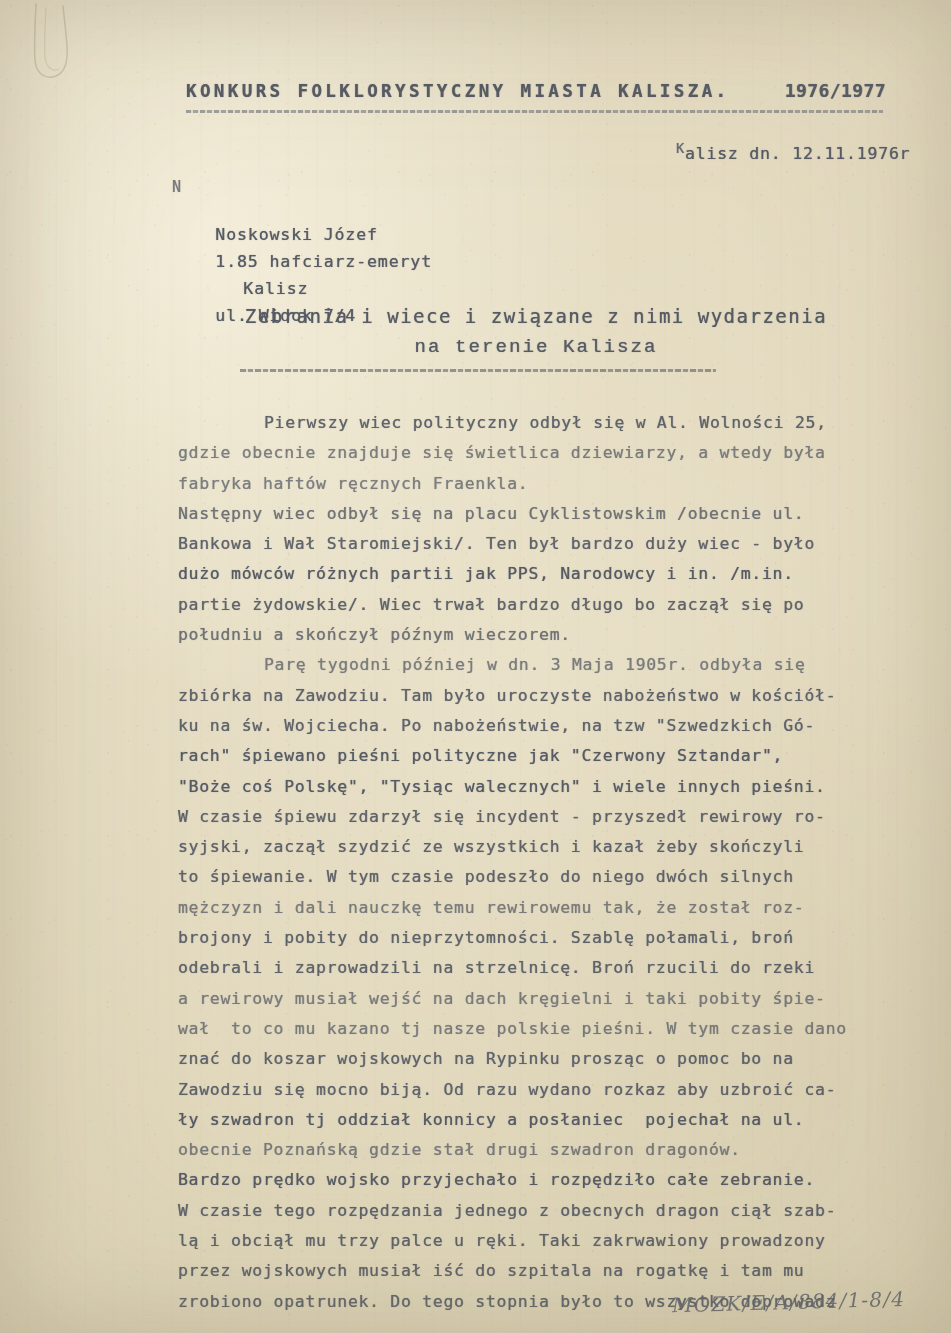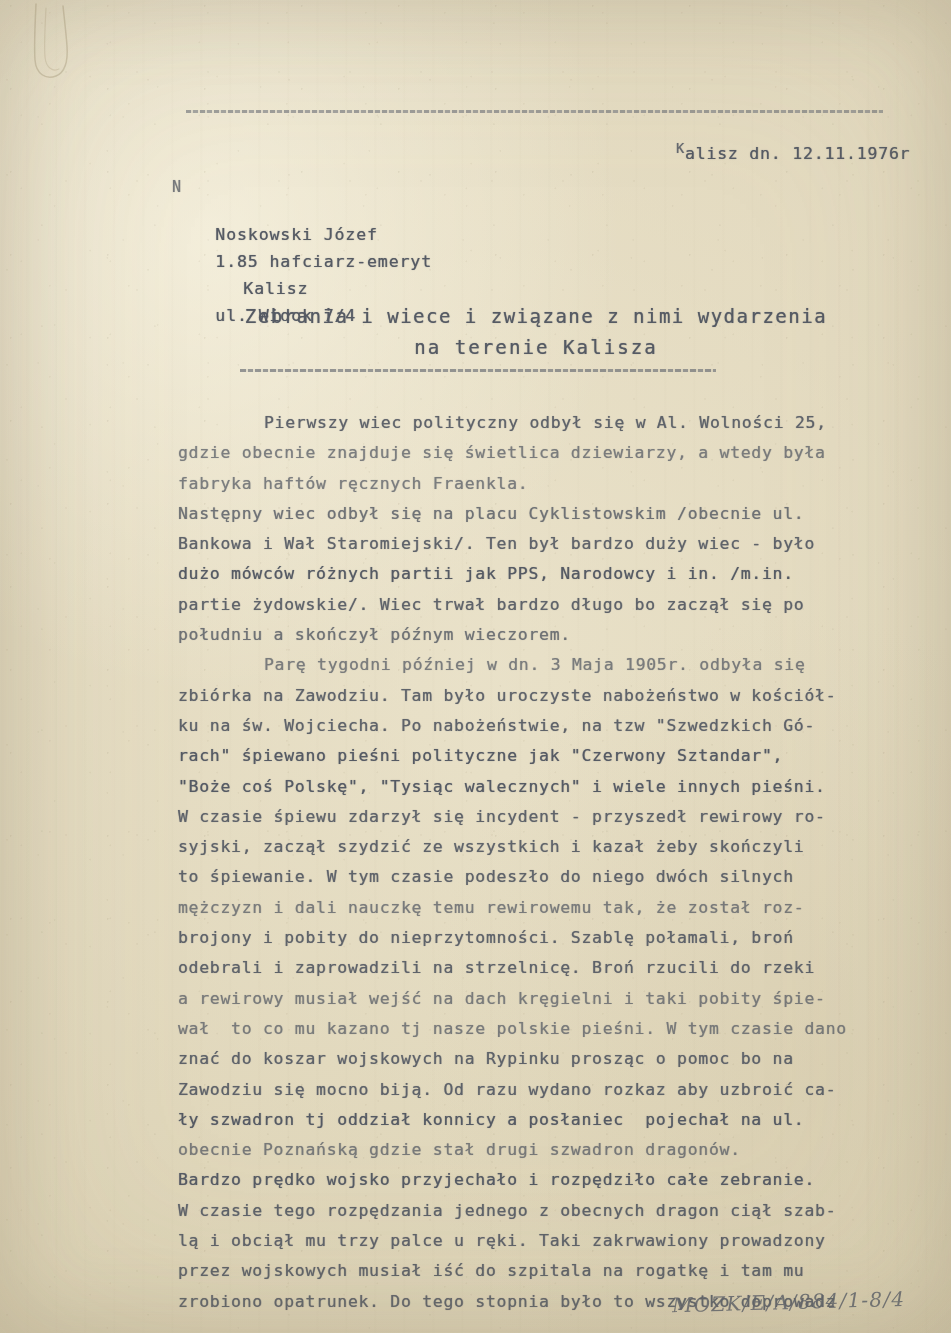--- a/index.html
+++ b/index.html
@@ -152,21 +152,21 @@
   .doc-title {
     position: absolute;
     left: 186px;
     top: 301px;
     width: 700px;
     text-align: center;
     font-size: 19px;
     letter-spacing: 1.5px;
     line-height: 31px;
   }
-  .doc-title .line2 { letter-spacing: 2.1px; }
+  .doc-title .line2 { letter-spacing: 2.1px; font-family: Liberation Mono, monospace; }
 
   .title-rule {
     position: absolute;
     left: 240px;
     top: 369px;
     width: 476px;
     height: 3px;
     opacity: 0.62;
     background-image: repeating-linear-gradient(
       90deg,
@@ -225,20 +225,24 @@
   <div class="grain"></div>
   <div class="banding"></div>
 
   <div class="paperclip">
     <svg width="58" height="92" viewBox="0 0 58 92" fill="none">
       <path d="M14 2 C13 22 12 44 13 58 C14 72 24 78 34 74 C44 70 46 58 45 44 C44 30 42 14 41 4" stroke="#8e7f5e" stroke-width="1.5" stroke-linecap="round" opacity="0.75"></path>
       <path d="M24 6 C23 24 22 42 23 55 C24 66 31 70 37 67" stroke="#9c8d6c" stroke-width="1.2" stroke-linecap="round" opacity="0.6"></path>
     </svg>
   </div>
 
+  <div class="header ink">
+    <span class="title-words">KONKURS  FOLKLORYSTYCZNY  MIASTA  KALISZA.</span>
+    <span class="years">1976/1977</span>
+  </div>
   <div class="header-rule"></div>
 
   <div class="sender ink">
     <span class="overtype">N</span>
     <span class="ln">Noskowski Józef</span>
     <span class="ln">1.85 hafciarz-emeryt</span>
     <span class="ln indent-1">Kalisz</span>
     <span class="ln">ul. Widok 7/4</span>
   </div>
 

